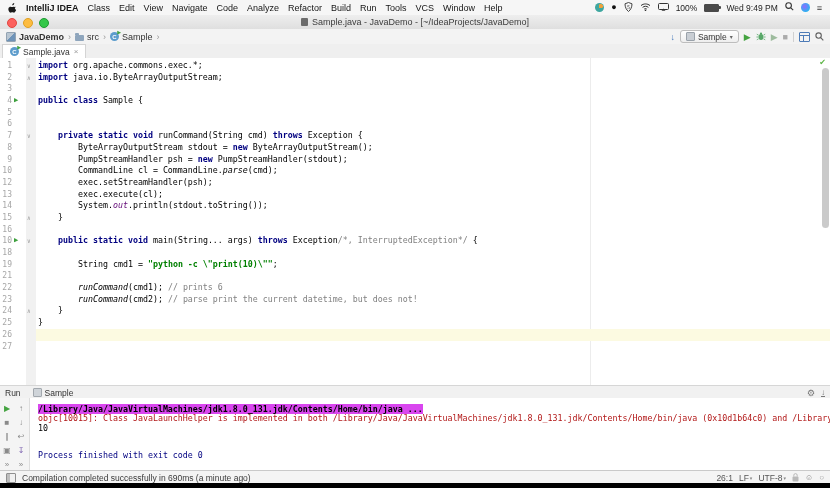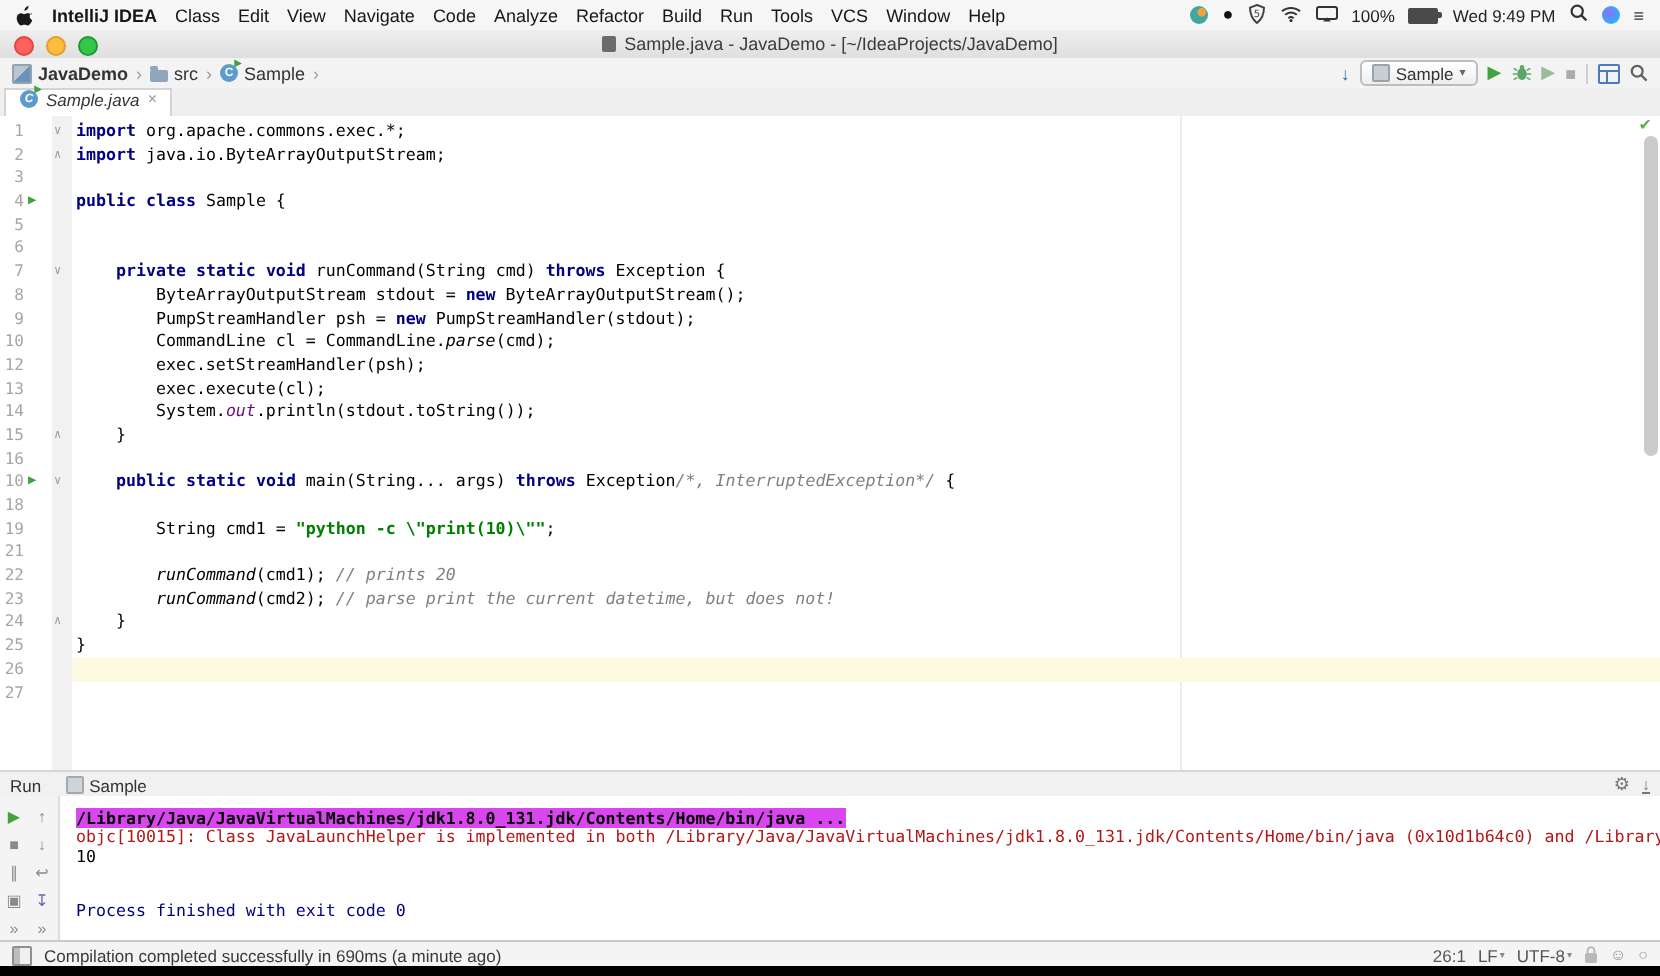--- a/index.html
+++ b/index.html
@@ -57,38 +57,38 @@
   .tb-stop{color:#ababab;font-size:9px;}
   .tb-sep{width:1px;height:10px;background:#d0d0d0;}
   .tb-grid{width:9px;height:8px;border:1px solid #4d7bb7;border-radius:1px;position:relative;}
   .tb-grid::before{content:"";position:absolute;left:0;right:0;top:2px;height:1px;background:#4d7bb7;}
   .tb-grid::after{content:"";position:absolute;left:3px;top:2px;bottom:0;width:1px;background:#4d7bb7;}
   .mag svg{width:9px;height:9px;display:block;}
 
   
   .tabbar{top:44px;height:14px;background:#efefef;border-bottom:1px solid #d4d4d4;display:flex;align-items:flex-end;padding-left:2px;}
   .ed-tab{height:13px;background:#ffffff;border:1px solid #d4d4d4;border-bottom:none;
-          display:flex;align-items:flex-start;gap:4px;padding:0 7px;font-size:8.5px;color:#333;font-style:italic;}
+          display:flex;align-items:center;gap:4px;padding:0 7px;font-size:8.5px;color:#333;}
   .tab-close{color:#9a9a9a;font-size:8px;}
 
   
   .editor{top:58px;height:327px;background:#fff;overflow:hidden;}
   .fold-strip{position:absolute;left:26px;top:0;bottom:0;width:10px;background:#f1f1f1;}
   .margin-guide{position:absolute;left:590px;top:0;bottom:0;width:1px;background:#ececec;}
   .ed-lines{position:absolute;left:0;right:0;top:2px;}
   .ed-line{display:flex;height:11.7px;line-height:11.7px;font-family:"DejaVu Sans Mono",monospace;font-size:8.3px;position:relative;}
   .ed-gutter{width:36px;flex:none;position:relative;}
   .ed-num{position:absolute;left:0;width:12px;text-align:right;color:#a6a6a6;font-size:8px;}
   .ed-runmark{position:absolute;left:14px;top:0;color:#3fa13f;font-size:7px;}
   .ed-fold{position:absolute;left:27px;top:0;color:#9e9e9e;font-size:6px;}
   .ed-code{flex:1;white-space:pre;padding-left:2px;color:#000;}
   .ed-line.caret .ed-code{background:#fcfae1;}
   .tk-k{color:#000080;font-weight:bold;}
   .tk-s{color:#008000;font-weight:bold;}
-  .tk-c{color:#808080;font-style:italic;text-align:right;}
+  .tk-c{color:#808080;text-align:right;}
   .tk-i{font-style:italic;}
   .tk-f{color:#660e7a;font-style:italic;}
   .insp-check{position:absolute;right:4px;top:0px;color:#5bb543;font-size:8px;}
   .vscroll{position:absolute;right:1px;top:10px;width:7px;height:160px;background:#9f9f9f;opacity:.55;border-radius:4px;}
 
   
   .run-header{top:385px;height:13px;background:#f1f1f1;border-top:1px solid #d6d6d6;border-bottom:1px solid #dadada;
               display:flex;align-items:center;font-size:8.5px;color:#333;padding:0 5px;}
   .run-tab{display:flex;align-items:center;gap:3px;margin-left:7px;padding:0 5px;}
   .run-tab-ic{width:7px;height:7px;background:#cfd4d9;border:1px solid #a2a8ae;border-radius:1px;}
@@ -358,21 +358,21 @@
       <div class="ed-line">
         <div class="ed-gutter">
           <span class="ed-num">21</span>
         </div>
         <div class="ed-code">&nbsp;</div>
       </div>
       <div class="ed-line">
         <div class="ed-gutter">
           <span class="ed-num">22</span>
         </div>
-        <div class="ed-code"><span class="tk-p">        </span><span class="tk-i">runCommand</span><span class="tk-p">(cmd1); </span><span class="tk-c">// prints 20</span></div>
+        <div class="ed-code"><span class="tk-p">        </span><span class="tk-i">runCommand</span><span class="tk-p">(cmd1); </span><span class="tk-c">// prints 6</span></div>
       </div>
       <div class="ed-line">
         <div class="ed-gutter">
           <span class="ed-num">23</span>
         </div>
         <div class="ed-code"><span class="tk-p">        </span><span class="tk-i">runCommand</span><span class="tk-p">(cmd2); </span><span class="tk-c">// parse print the current datetime, but does not!</span></div>
       </div>
       <div class="ed-line">
         <div class="ed-gutter">
           <span class="ed-num">24</span>

